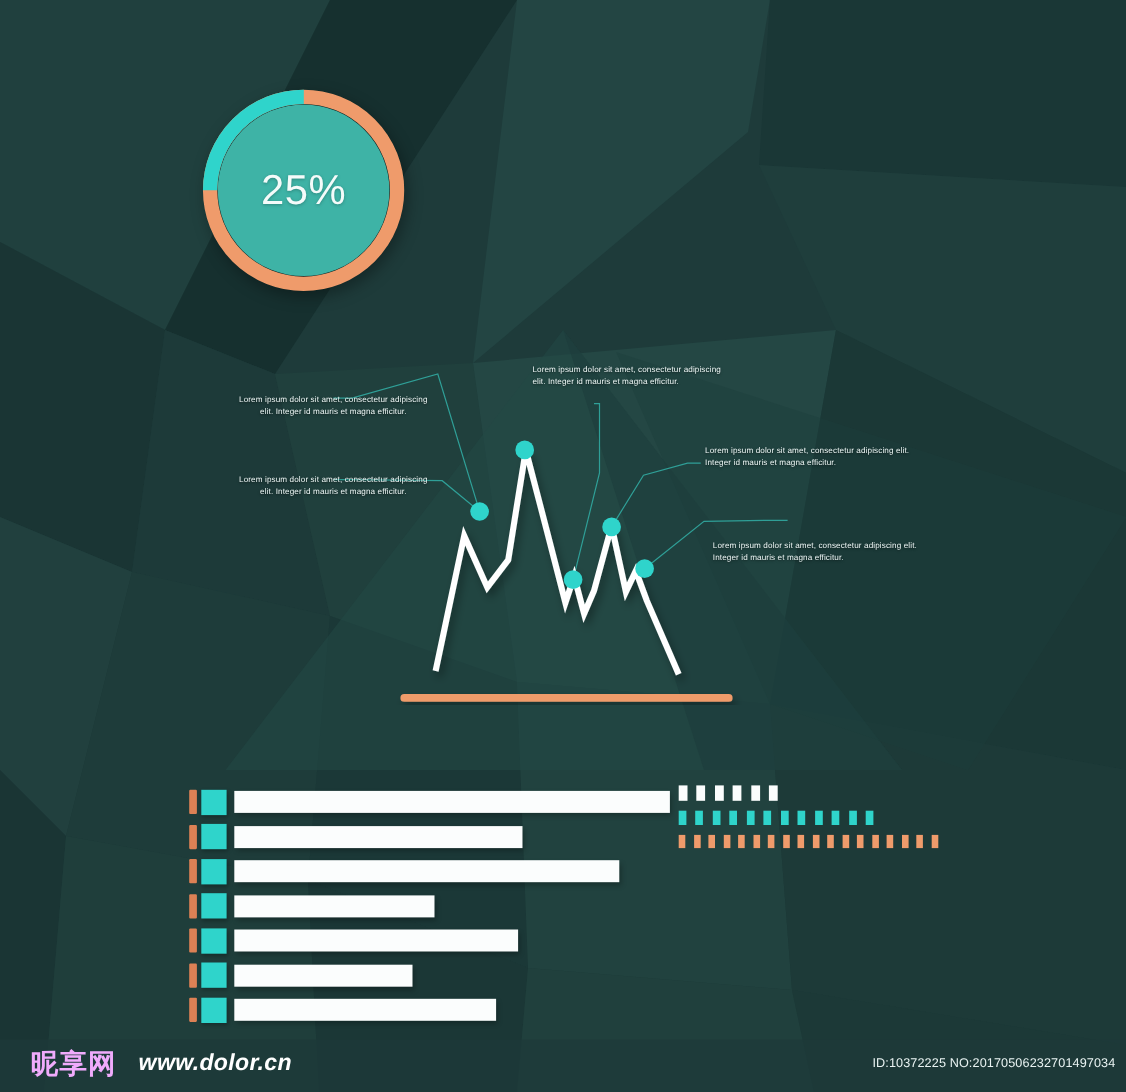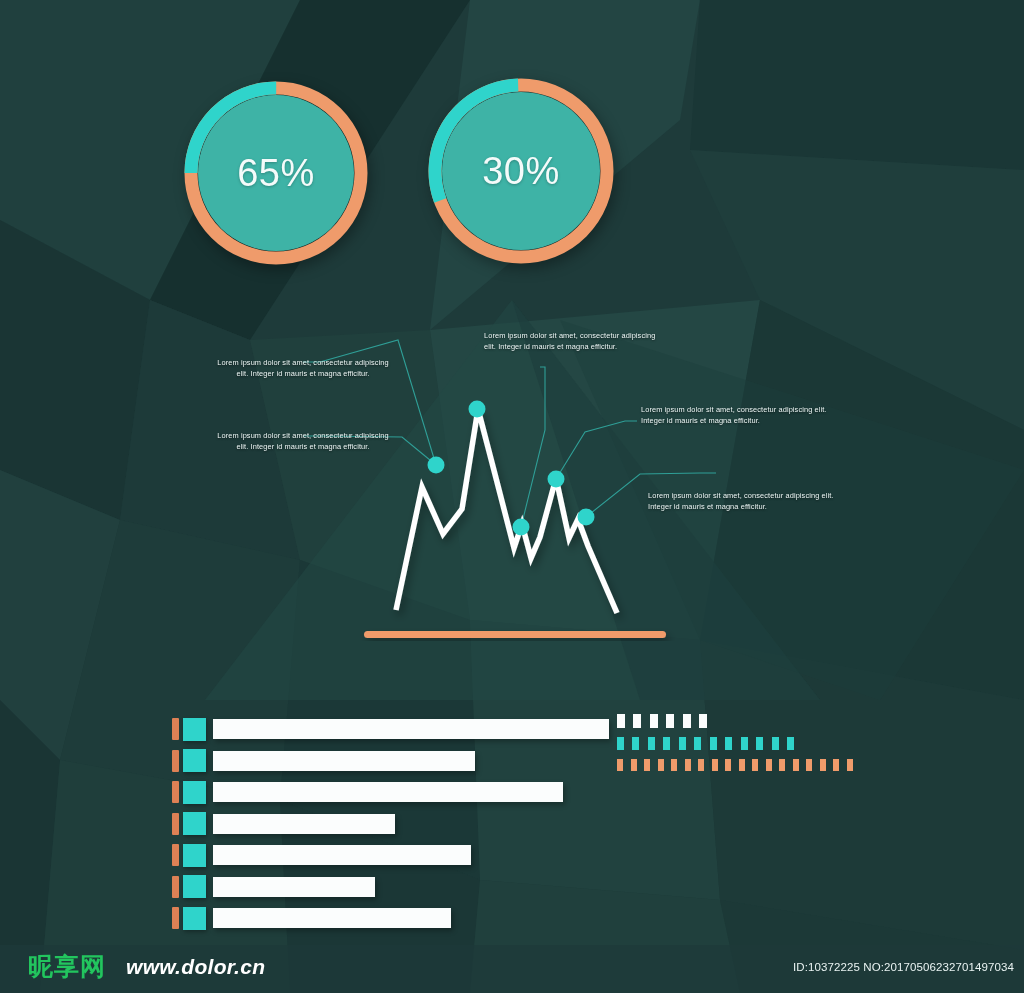--- a/index.html
+++ b/index.html
@@ -54,21 +54,21 @@
   .figure{position:relative;flex:0 0 auto;}
   .figure .head{margin:0 auto;border-radius:1px;}
   .figure .body{margin:1px auto 0;border-radius:3px 3px 0 0;}
   .figure .legs{display:flex;justify-content:space-between;margin:0 auto;}
   .figure .legs span{display:block;}
 
   
   #wm{position:absolute;left:0;bottom:0;width:1024px;height:48px;}
   #wm-logo{
     position:absolute;left:28px;top:5px;
-    color:#22c55e;font-size:25px;font-weight:bold;
+    color:#f0abfc;font-size:25px;font-weight:bold;
     font-family:Liberation Mono, monospace;letter-spacing:1px;
   }
   #wm-url{
     position:absolute;left:126px;top:10px;
     color:#ffffff;font-size:21px;font-style:italic;font-weight:bold;
     letter-spacing:.3px;
   }
   #wm-sub{
     position:absolute;left:28px;top:33px;
     color:#bdd4d1;font-size:11px;letter-spacing:3px;opacity:.85;
@@ -117,31 +117,23 @@
 
     <div class="gauge" style="left:184px;top:81px;width:184px;height:184px;">
       <svg width="184" height="184" viewBox="0 0 184 184">
 
         <circle cx="92" cy="92" r="85" fill="none" stroke="#ef9b6b" stroke-width="13"></circle>
 
         <circle cx="92" cy="92" r="85" fill="none" stroke="#2fd4cb" stroke-width="13" stroke-linecap="butt" stroke-dasharray="133.5 400.6" transform="rotate(180 92 92)"></circle>
 
         <circle cx="92" cy="92" r="78" fill="#3eb3a6"></circle>
       </svg>
-      <div class="pct">65%</div>
-    </div>
-
-    <div class="gauge" style="left:428px;top:78px;width:186px;height:186px;">
-      <svg width="186" height="186" viewBox="0 0 186 186">
-        <circle cx="93" cy="93" r="86" fill="none" stroke="#ef9b6b" stroke-width="13"></circle>
-        <circle cx="93" cy="93" r="86" fill="none" stroke="#2fd4cb" stroke-width="13" stroke-linecap="butt" stroke-dasharray="162.1 378.2" transform="rotate(160 93 93)"></circle>
-        <circle cx="93" cy="93" r="79" fill="#3eb3a6"></circle>
-      </svg>
-      <div class="pct">30%</div>
-    </div>
+      <div class="pct">25%</div>
+    </div>
+
 
   </div>
 
   <div id="linechart">
     <svg width="1024" height="360" viewBox="0 300 1024 360" style="position:absolute;left:0;top:0;">
       <defs>
         <filter id="softshadow" x="-30%" y="-30%" width="170%" height="170%">
           <feDropShadow dx="3" dy="5" stdDeviation="4" flood-color="#000" flood-opacity="0.35"></feDropShadow>
         </filter>
       </defs>

